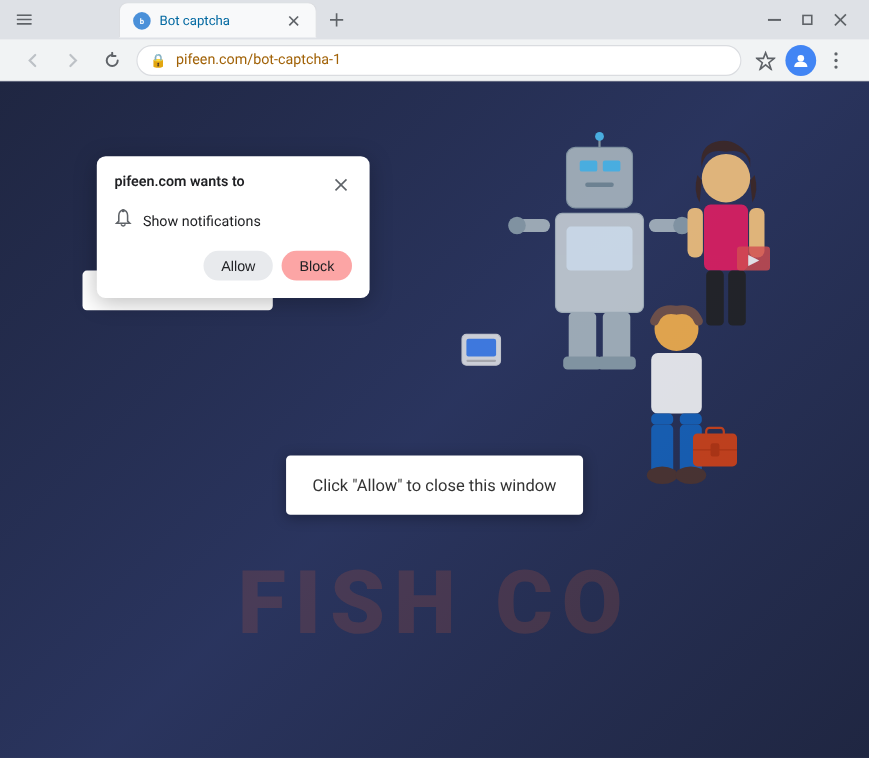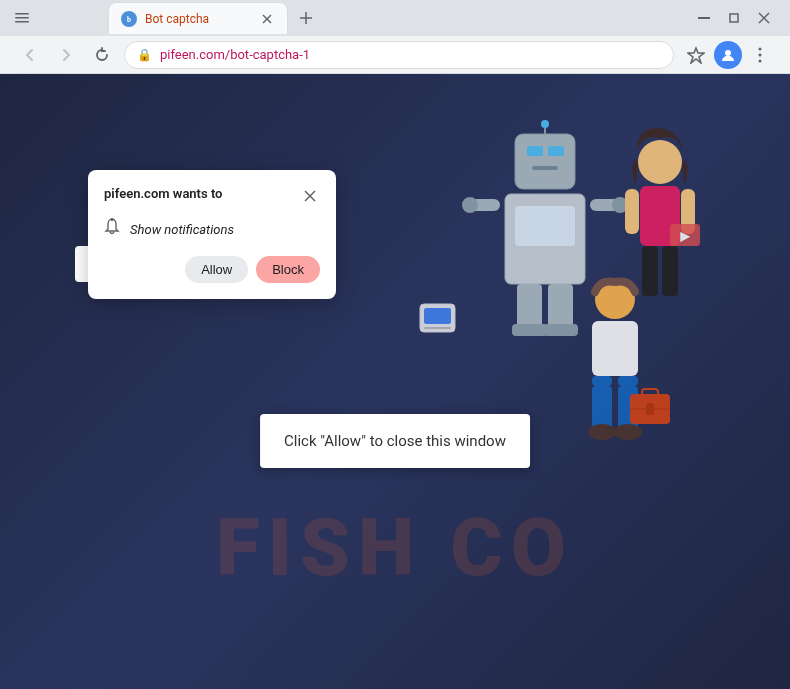--- a/index.html
+++ b/index.html
@@ -82,21 +82,21 @@
       border-radius: 50%;
       display: flex;
       align-items: center;
       justify-content: center;
       color: white;
       font-size: 9px;
     }
 
     .tab-title {
       font-size: 12px;
-      color: #c2410c;
+      color: #0369a1;
       flex: 1;
       white-space: nowrap;
       overflow: hidden;
       text-overflow: ellipsis;
     }
 
     .tab-close {
       width: 16px;
       height: 16px;
       border: none;
@@ -168,21 +168,21 @@
       gap: 8px;
     }
 
     .lock-icon {
       color: #5f6368;
       font-size: 12px;
     }
 
     .address-text {
       font-size: 13px;
-      color: #be185d;
+      color: #a16207;
       flex: 1;
     }
 
     .toolbar-icons {
       display: flex;
       align-items: center;
       gap: 4px;
     }
 
     .toolbar-icon-btn {
@@ -282,21 +282,20 @@
     .notification-popup {
       position: absolute;
       top: 68px;
       left: 88px;
       width: 248px;
       background: white;
       border-radius: 8px;
       box-shadow: 0 4px 20px rgba(0,0,0,0.25);
       padding: 16px;
       z-index: 10;
-      margin-top: 28px;
     }
 
     .popup-header {
       display: flex;
       align-items: flex-start;
       justify-content: space-between;
       margin-bottom: 12px;
     }
 
     .popup-title {
@@ -317,21 +316,20 @@
       justify-content: center;
       color: #5f6368;
       font-size: 14px;
     }
 
     .popup-permission-row {
       display: flex;
       align-items: center;
       gap: 10px;
       margin-bottom: 16px;
-      font-style: italic;
     }
 
     .bell-icon-wrap {
       color: #5f6368;
       font-size: 16px;
     }
 
     .permission-text {
       font-size: 13px;
       color: #202124;

